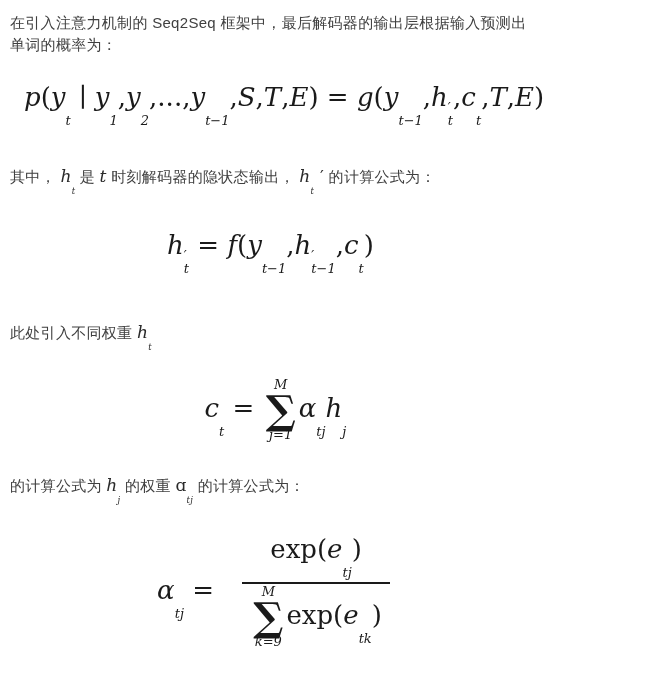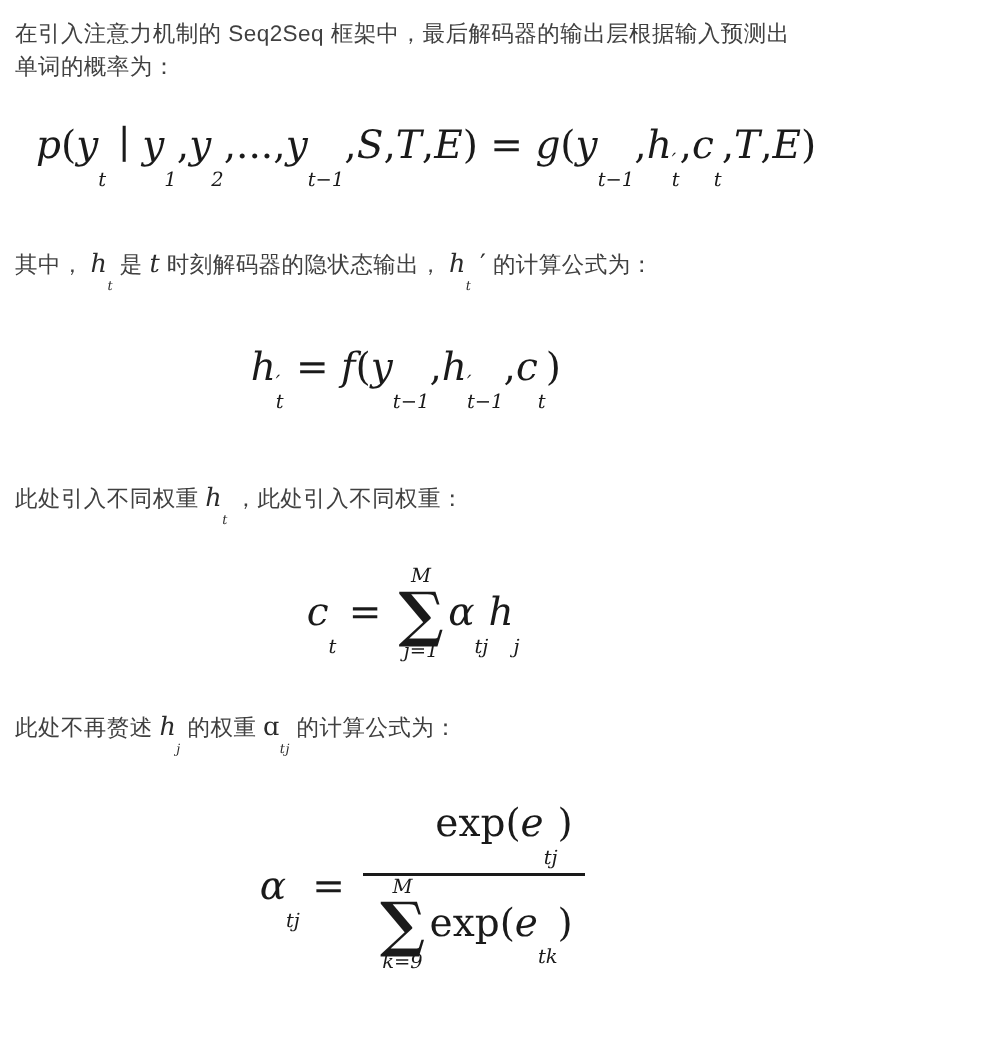--- a/index.html
+++ b/index.html
@@ -76,23 +76,23 @@
   .msum-sigma {
     font-size: 40px;
     line-height: 36px;
     font-style: normal;
     font-weight: bold;
   }
   
   .mfrac {
     display: inline-flex;
     flex-direction: column;
-    align-items: flex-end;
+    align-items: center;
     vertical-align: middle;
-    margin: 0 4px;
+    margin: 0 20px;
   }
   .mfrac-num, .mfrac-den {
     display: inline-block;
     padding: 1px 8px 3px 8px;
   }
   .mfrac-bar {
     align-self: stretch;
     height: 2px;
     background: #1a1a1a;
   }
@@ -145,38 +145,38 @@
         <span class="msup">′</span>
         <span class="msub">t−1</span>
       </span><span class="mo">,</span><span class="mv">c</span><span class="mss">
         <span class="msup">&nbsp;</span>
         <span class="msub">t</span>
       </span><span class="mo">)</span></div>
 
   <p class="para"><span>此处引入不同权重 </span><span class="imath"><span class="mv">h</span><span class="mss">
           <span class="msup">&nbsp;</span>
           <span class="msub">t</span>
-        </span></span><span> ，此处引入不同权重：</span></p>
+        </span></span></p>
 
   <div class="formula f3"><span class="mv">c</span><span class="mss">
         <span class="msup">&nbsp;</span>
         <span class="msub">t</span>
       </span><span class="mo"> = </span><span class="msum">
         <span class="msum-over">M</span>
         <span class="msum-sigma">∑</span>
         <span class="msum-under">j=1</span>
       </span><span class="mv">α</span><span class="mss">
         <span class="msup">&nbsp;</span>
         <span class="msub">tj</span>
       </span><span class="mv">h</span><span class="mss">
         <span class="msup">&nbsp;</span>
         <span class="msub">j</span>
       </span></div>
 
-  <p class="para"><span>此处不再赘述 </span><span class="imath"><span class="mv">h</span><span class="mss">
+  <p class="para"><span>的计算公式为 </span><span class="imath"><span class="mv">h</span><span class="mss">
           <span class="msup">&nbsp;</span>
           <span class="msub">j</span>
         </span></span><span> 的权重 </span><span class="imath"><span class="mv upright">ɑ</span><span class="mss">
           <span class="msup">&nbsp;</span>
           <span class="msub">tj</span>
         </span></span><span> 的计算公式为：</span></p>
 
   <div class="formula f4"><span class="mv">α</span><span class="mss">
         <span class="msup">&nbsp;</span>
         <span class="msub">tj</span>

